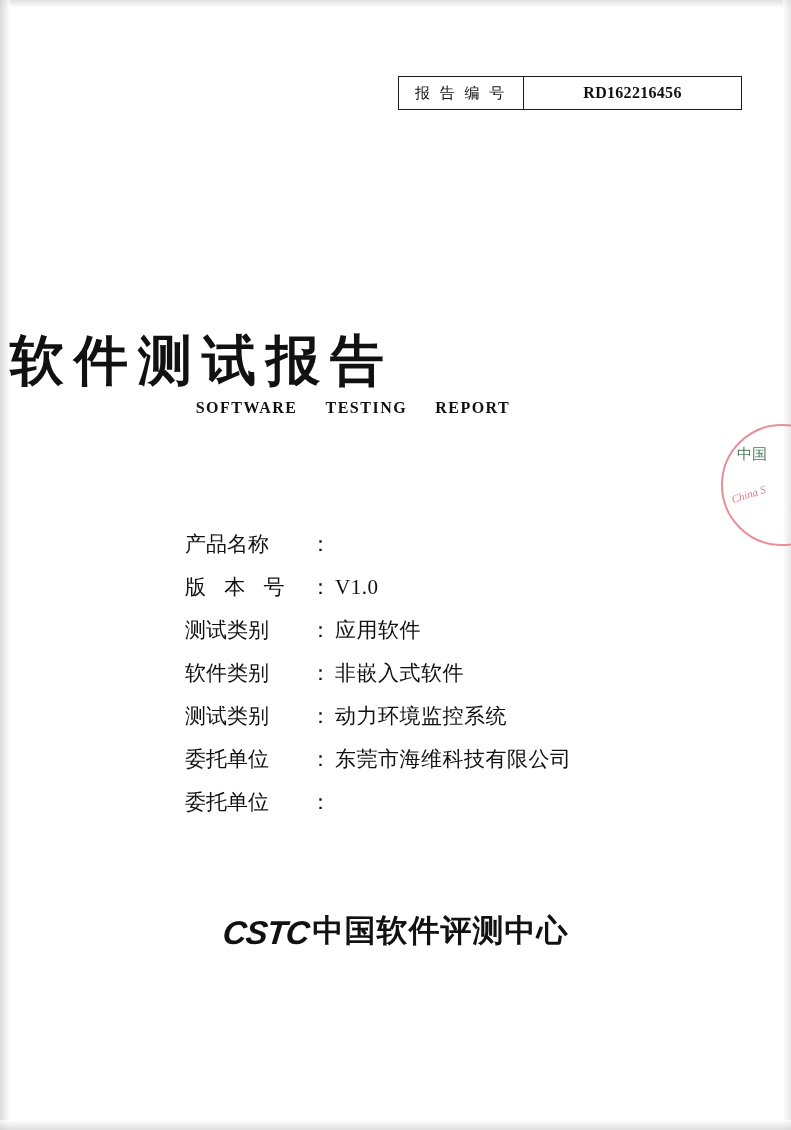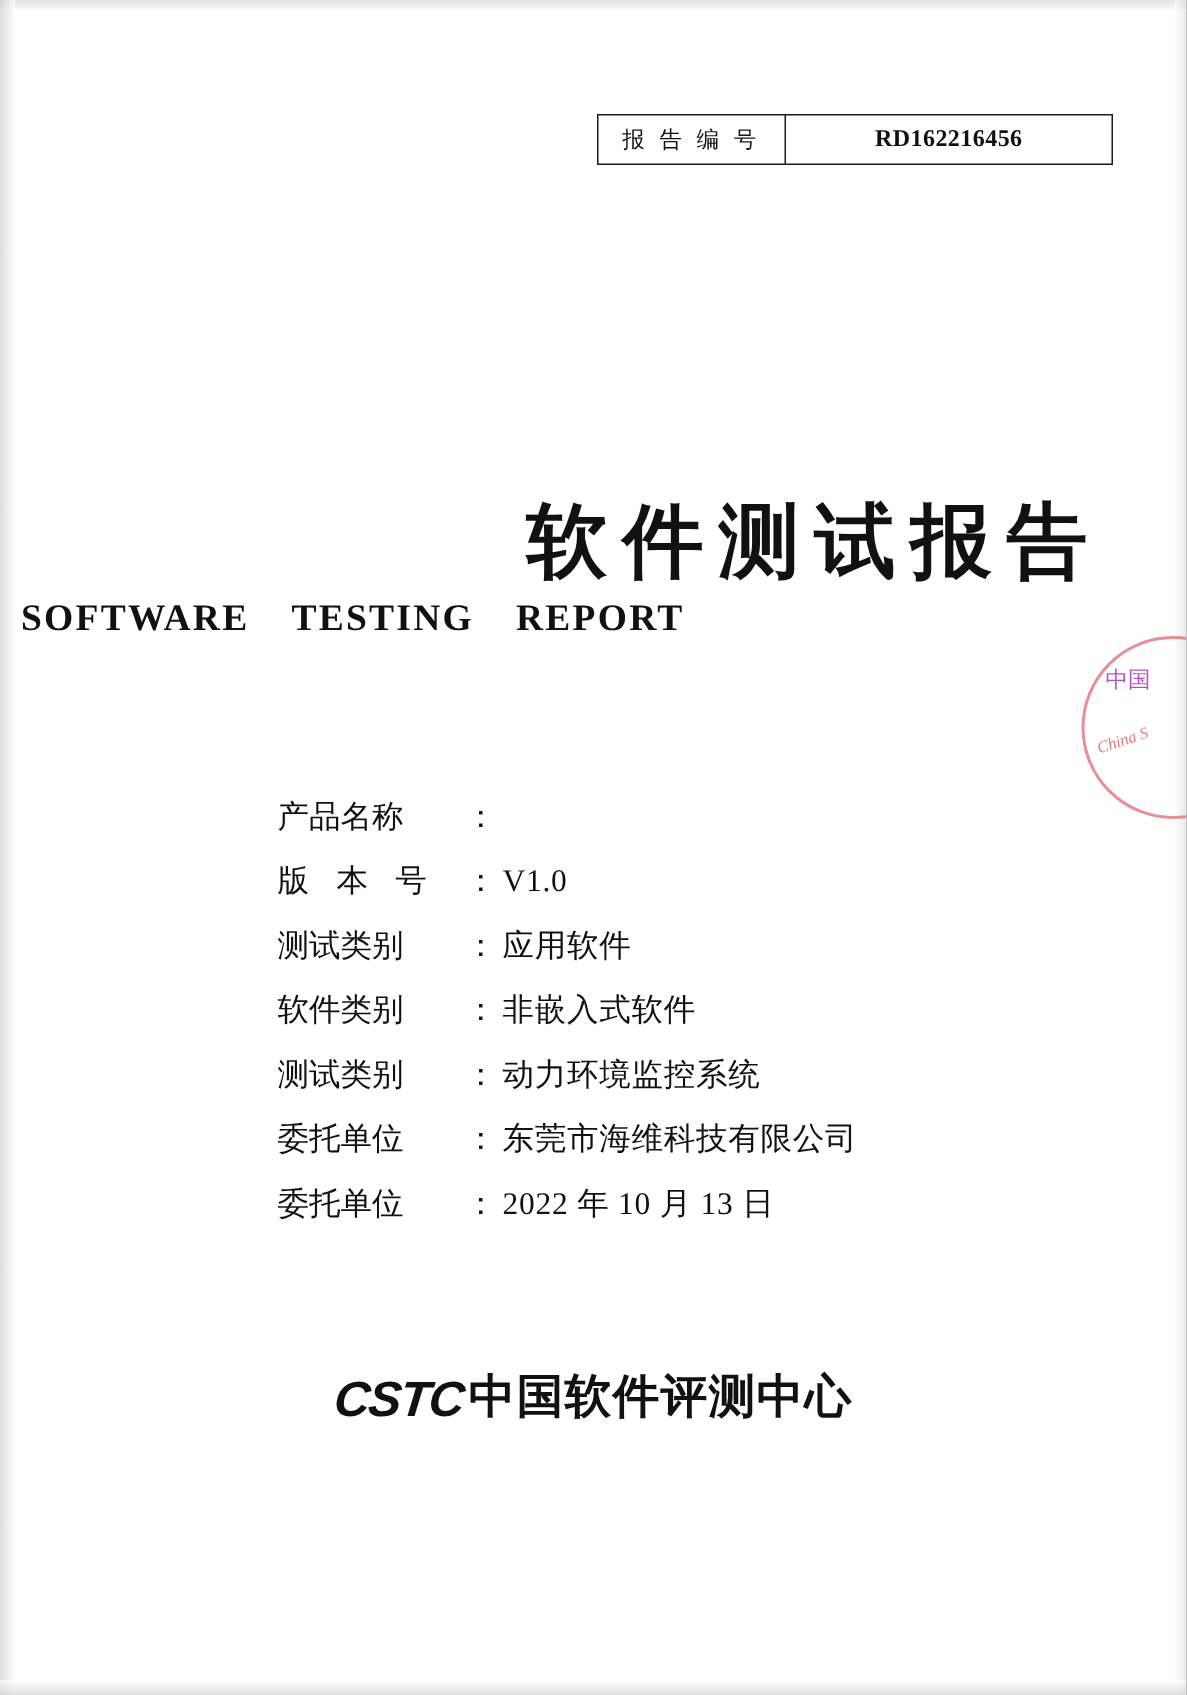--- a/index.html
+++ b/index.html
@@ -74,34 +74,34 @@
     font-size: 16px;
     letter-spacing: .3px;
   }
 
   
   .title-cn {
     position: absolute;
     top: 325px;
     left: 0;
     width: 735px;
-    text-align: right;
+    text-align: left;
     font-size: 54px;
     font-weight: bold;
     letter-spacing: 10px;
     font-family: "Liberation Serif", "DejaVu Serif", serif;
     text-indent: 10px;
   }
   .title-en {
     position: absolute;
     top: 399px;
     left: 0;
     width: 706px;
-    text-align: left;
-    font-size: 25px;
+    text-align: center;
+    font-size: 16px;
     font-weight: bold;
     letter-spacing: 1.5px;
     font-family: "Liberation Serif", "DejaVu Serif", serif;
   }
   .title-en span.word { margin: 0 14px; }
 
   
   .fields {
     position: absolute;
     left: 185px;
@@ -173,21 +173,21 @@
     opacity: .78;
     color: #d9555f;
     overflow: hidden;
   }
   .stamp-text-cn {
     position: absolute;
     left: 14px;
     top: 18px;
     font-size: 15px;
     font-family: "Liberation Serif", "DejaVu Serif", serif;
-    color: #a21caf;
+    color: #14532d;
     line-height: 1.35;
   }
   .stamp-text-en {
     position: absolute;
     left: 8px;
     top: 62px;
     font-size: 11px;
     font-style: italic;
     font-family: "Liberation Serif", "DejaVu Serif", serif;
     color: #d9555f;
@@ -252,21 +252,20 @@
 
     <div class="field-row">
       <span class="field-label">委托单位</span>
       <span class="field-colon">：</span>
       <span class="field-value">东莞市海维科技有限公司</span>
     </div>
 
     <div class="field-row">
       <span class="field-label">委托单位</span>
       <span class="field-colon">：</span>
-      <span class="field-value">2022 年 10 月 13 日</span>
     </div>
 
   </div>
 
   <div class="footer">
     <span class="cstc">CSTC</span><span class="cstc-cn">中国软件评测中心</span>
   </div>
 
   <div class="stamp">
     <div class="stamp-text-cn">中国</div>

